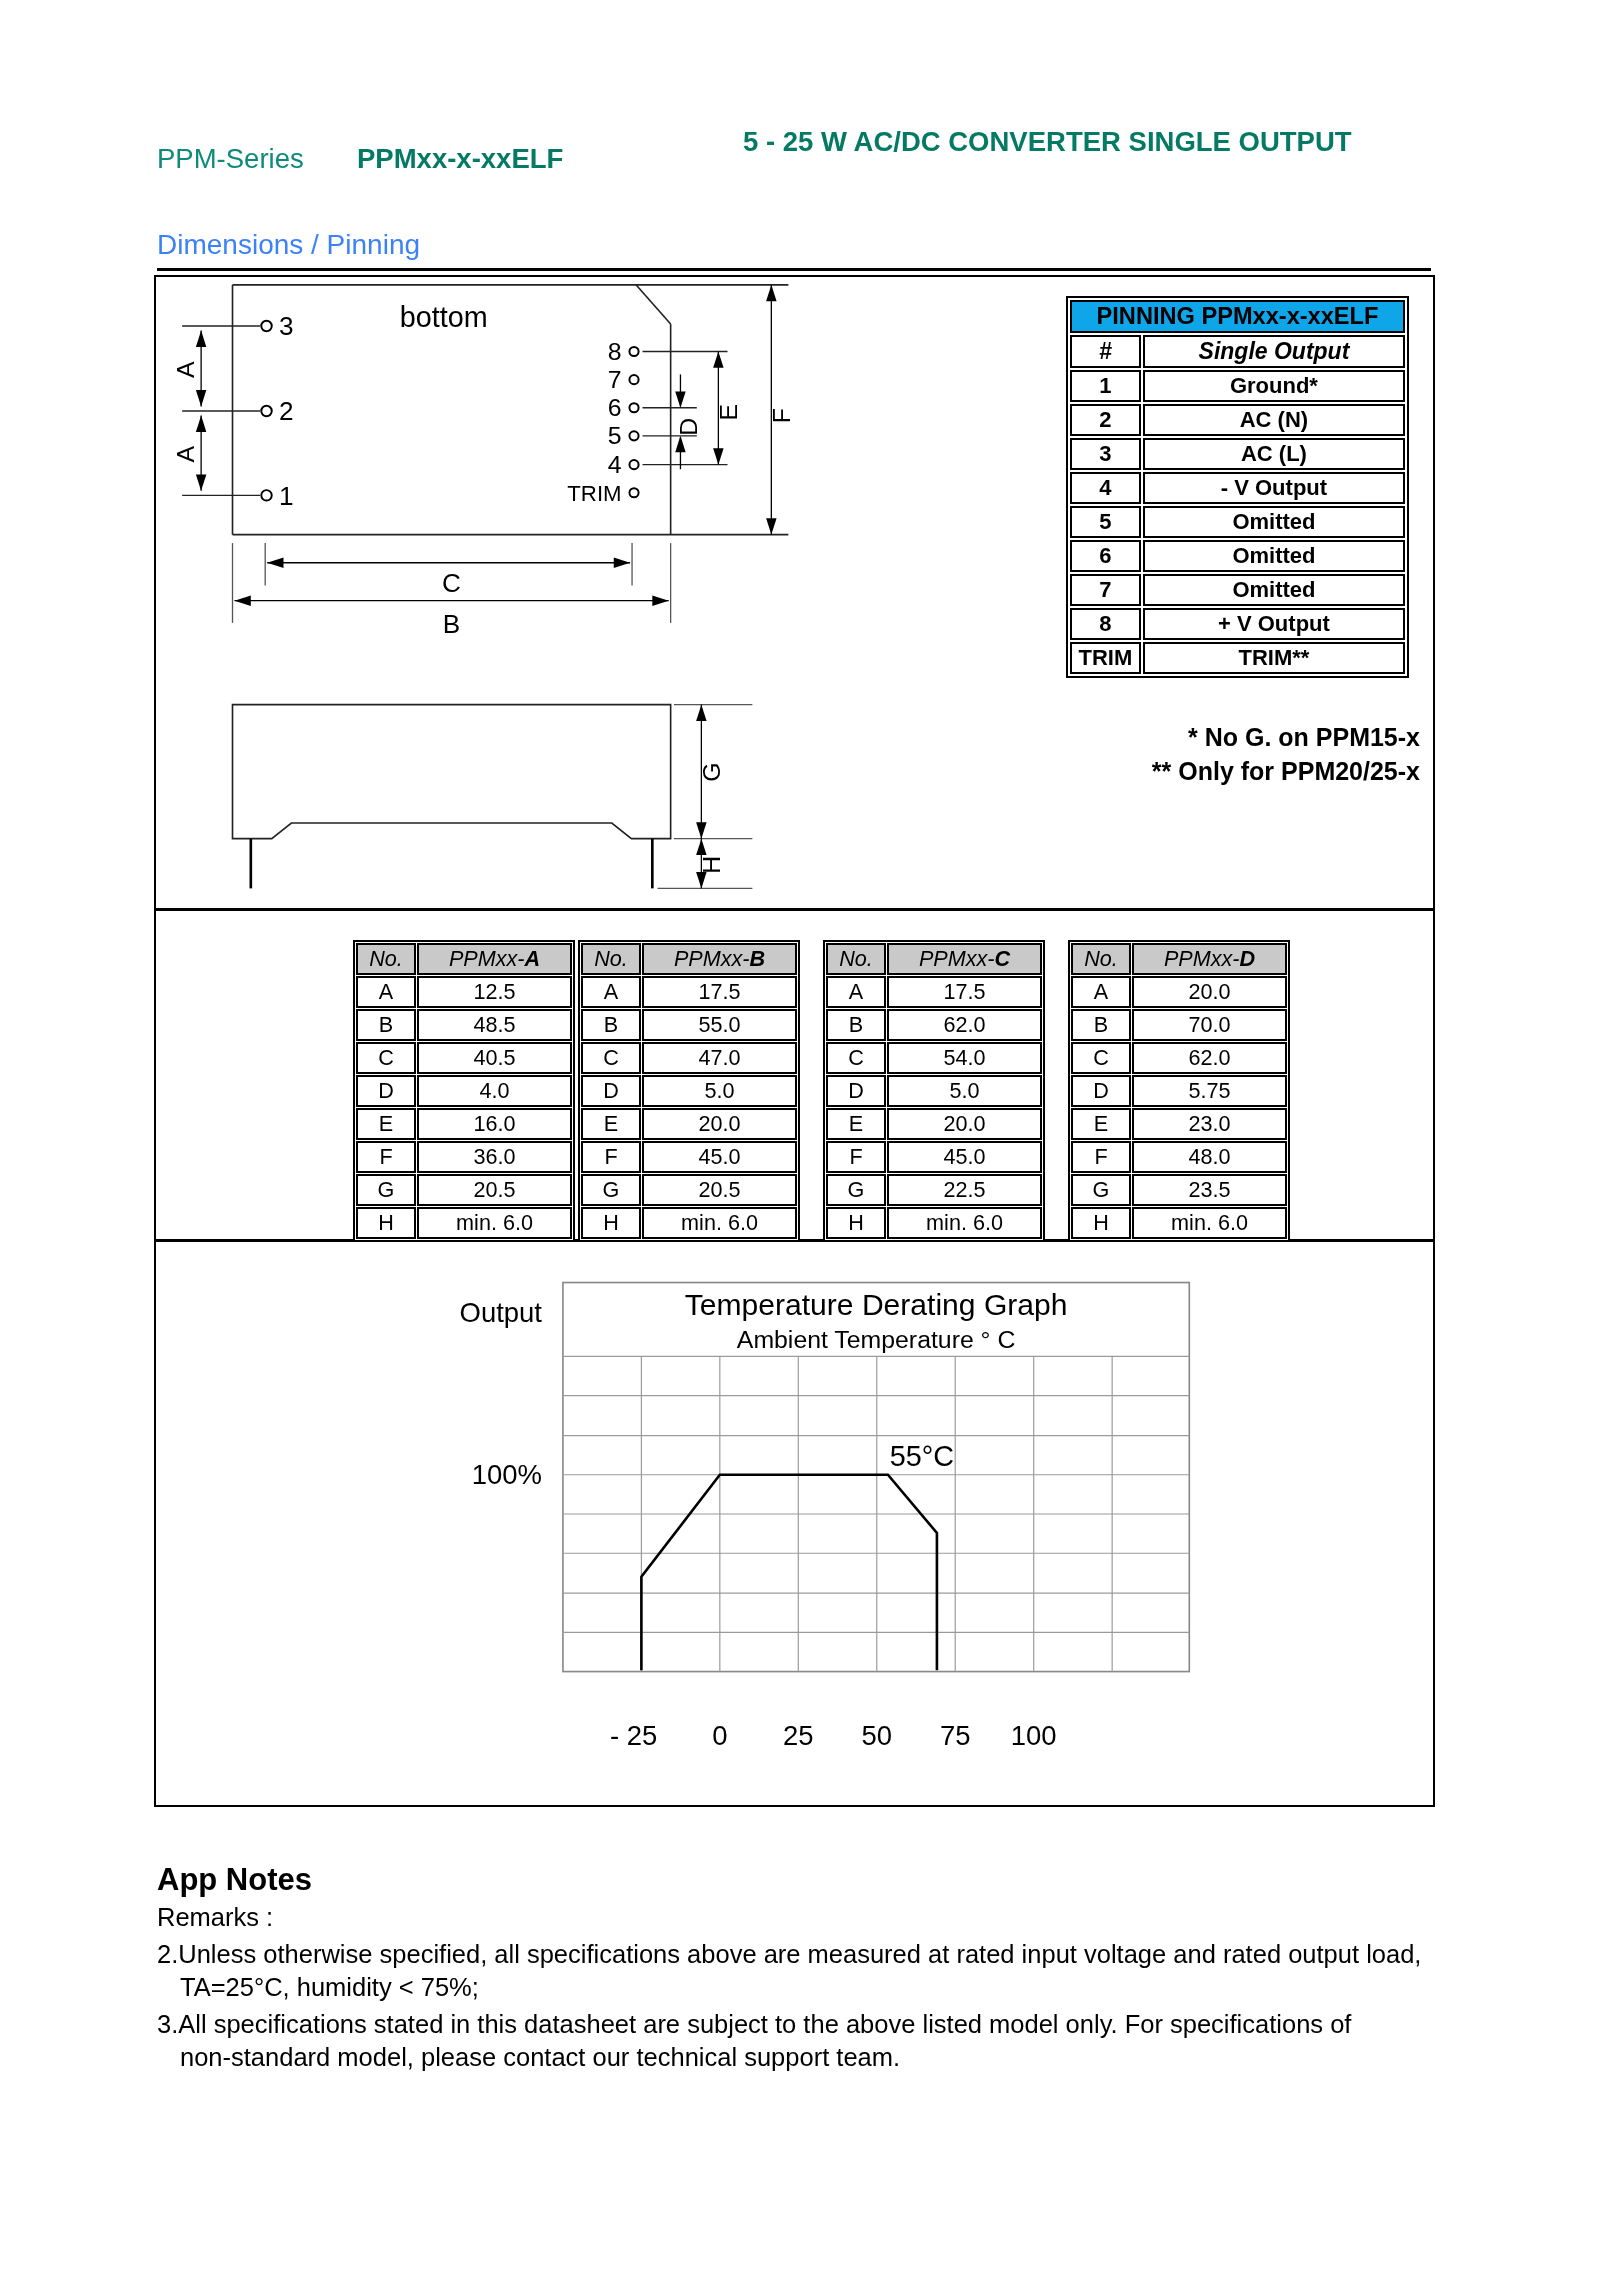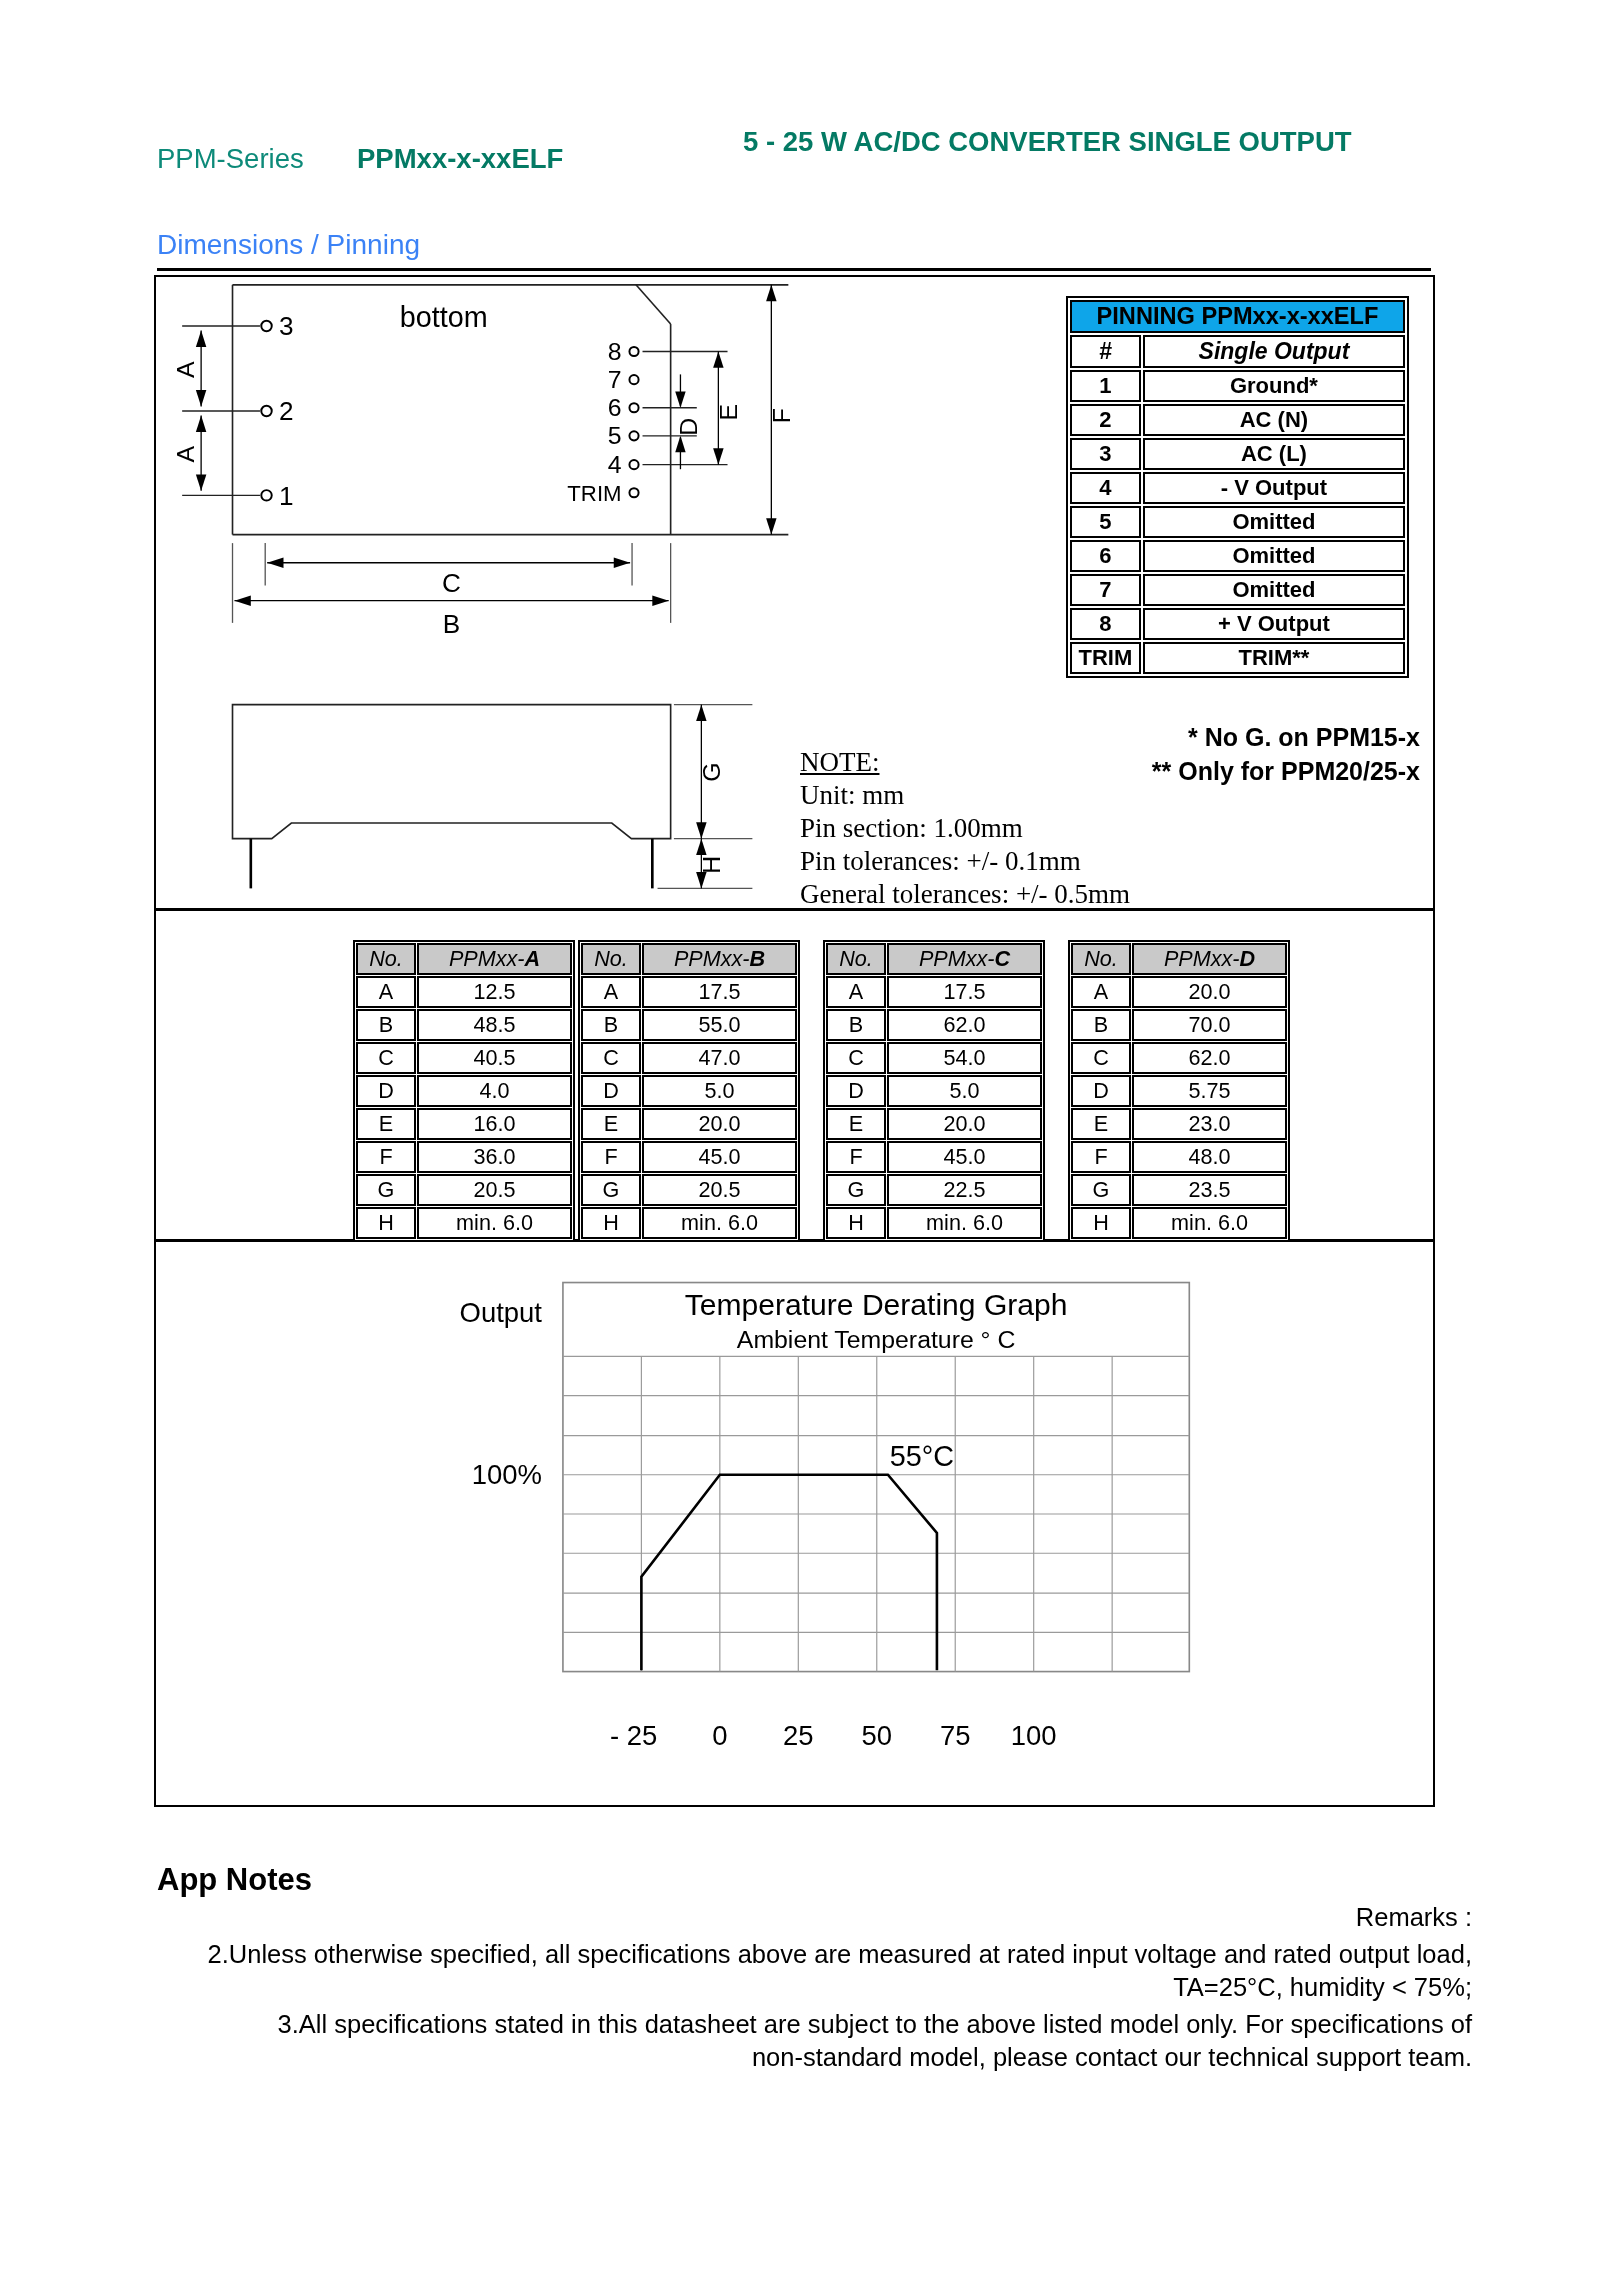--- a/index.html
+++ b/index.html
@@ -234,27 +234,20 @@
           <td>TRIM**</td>
         </tr>
   </tbody>
     </table>
 
   <div class="abs footnote" style="left:1073px;top:720px;width:347px;">
     <div>* No G. on PPM15-x</div>
     <div>** Only for PPM20/25-x</div>
   </div>
 
-  <div class="abs note" style="left:800px;top:746px;">
-    <div class="t">NOTE:</div>
-    <div>Unit: mm</div>
-    <div>Pin section: 1.00mm</div>
-    <div>Pin tolerances: +/- 0.1mm</div>
-    <div>General tolerances: +/- 0.5mm</div>
-  </div>
 
   <table class="dim abs" style="left:353px;top:940px;">
     <tbody>
         <tr>
           <th class="no">No.</th>
         <th class="val"><span>PPMxx-</span><b>A</b></th>
         </tr>
     <tr>
           <td>A</td>
           <td>12.5</td>
@@ -442,21 +435,21 @@
       <text x="968" y="2668" text-anchor="middle">- 25</text>
       <text x="1100" y="2668" text-anchor="middle">0</text>
       <text x="1220" y="2668" text-anchor="middle">25</text>
       <text x="1340" y="2668" text-anchor="middle">50</text>
       <text x="1460" y="2668" text-anchor="middle">75</text>
       <text x="1580" y="2668" text-anchor="middle">100</text>
     </g>
   </svg>
 
   <div class="abs app-h" style="left:157px;top:1862px;">App Notes</div>
-  <div class="abs app-t" style="left:157px;top:1901px;width:1315px;text-align:right;">
+  <div class="abs app-t" style="left:157px;top:1901px;width:1315px;">
     <div>Remarks :</div>
     <div style="margin-top:3.9px;">2.Unless otherwise specified, all specifications above are measured at rated input voltage and rated output load,</div>
     <div style="padding-left:23px;">TA=25°C, humidity &lt; 75%;</div>
     <div style="margin-top:3.9px;">3.All specifications stated in this datasheet are subject to the above listed model only. For specifications of</div>
     <div style="padding-left:23px;">non-standard model, please contact our technical support team.</div>
   </div>
 
 </div>
 
 

